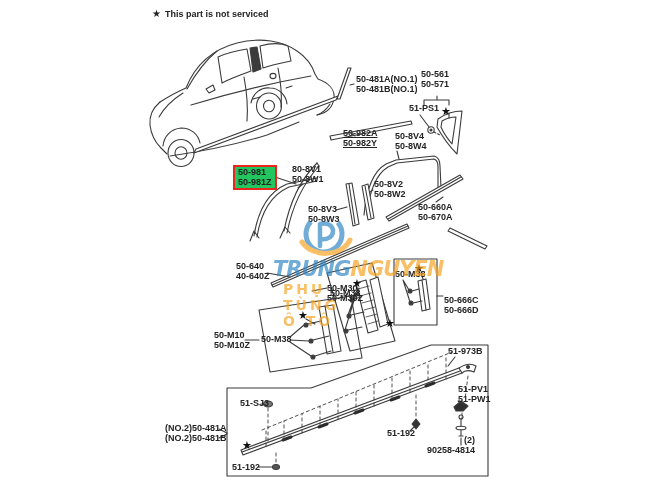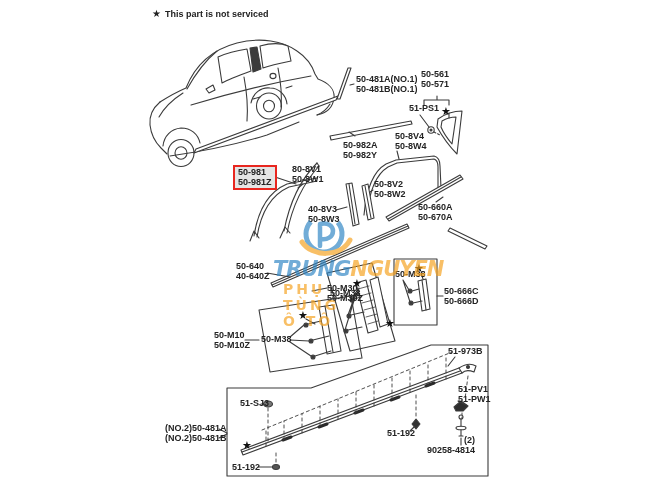--- a/index.html
+++ b/index.html
@@ -12,21 +12,21 @@
     position:absolute;left:152px;top:8px;z-index:30;
     font-size:9px;font-weight:bold;color:#222;
   }
   #note .star{font-family:"DejaVu Sans",sans-serif;font-size:10px;margin-right:4px;}
   #labels{position:absolute;left:0;top:0;width:564px;height:487px;z-index:30;}
   .plabel{
     position:absolute;font-size:9px;font-weight:bold;line-height:9.5px;
     color:#232323;white-space:nowrap;letter-spacing:0;
   }
   .plabel.highlight{
-    border:2px solid #e8261f;background:#e5e5e5;padding:1px 3px;margin-left:-5px;margin-top:-3px;
+    border:2px solid #e8261f;background:#22c55e;padding:1px 3px;margin-left:-5px;margin-top:-3px;
   }
   .plabel.right{text-align:right;}
   
   #watermark{position:absolute;left:0;top:0;z-index:50;pointer-events:none;opacity:.68;}
   #wm-line1{
     position:absolute;left:273px;top:257px;font-size:21px;font-weight:bold;font-style:italic;
     letter-spacing:-1px;font-family:"DejaVu Sans",sans-serif;
   }
   #wm-line1 .blue{color:#2f86c5;}
   #wm-line1 .orange{color:#f6a21e;}
@@ -245,63 +245,63 @@
       <div>50-481A(NO.1)</div>
       <div>50-481B(NO.1)</div>
     </div>
     <div class="plabel" style="left: 421px; top: 70px;">
       <div>50-561</div>
       <div>50-571</div>
     </div>
     <div class="plabel" style="left: 409px; top: 104px;">
       <div>51-PS1</div>
     </div>
-    <div class="plabel" style="left: 343px; top: 141px;">
+    <div class="plabel" style="left: 343px; top: 129px; text-decoration: underline;">
       <div>50-982A</div>
       <div>50-982Y</div>
     </div>
     <div class="plabel" style="left: 387px; top: 132px; margin-left: 8px;">
       <div>50-8V4</div>
       <div>50-8W4</div>
     </div>
     <div class="plabel highlight" style="left: 238px; top: 168px;">
       <div>50-981</div>
       <div>50-981Z</div>
     </div>
     <div class="plabel" style="left: 292px; top: 165px;">
       <div>80-8V1</div>
       <div>50-8W1</div>
     </div>
     <div class="plabel" style="left: 374px; top: 180px;">
       <div>50-8V2</div>
       <div>50-8W2</div>
     </div>
     <div class="plabel" style="left: 308px; top: 205px;">
-      <div>40-8V3</div>
+      <div>50-8V3</div>
       <div>50-8W3</div>
     </div>
     <div class="plabel" style="left: 418px; top: 203px;">
       <div>50-660A</div>
       <div>50-670A</div>
     </div>
     <div class="plabel" style="left: 236px; top: 262px;">
       <div>50-640</div>
       <div>40-640Z</div>
     </div>
     <div class="plabel" style="left: 279px; top: 284px; margin-left: 48px;">
       <div>50-M30</div>
       <div>50-M30Z</div>
     </div>
     <div class="plabel" style="left: 330px; top: 289px;">
       <div>50-M38</div>
     </div>
     <div class="plabel" style="left: 395px; top: 270px;">
       <div>50-M38</div>
     </div>
-    <div class="plabel" style="left: 444px; top: 287px;">
+    <div class="plabel" style="left: 444px; top: 296px;">
       <div>50-666C</div>
       <div>50-666D</div>
     </div>
     <div class="plabel" style="left: 214px; top: 331px;">
       <div>50-M10</div>
       <div>50-M10Z</div>
     </div>
     <div class="plabel" style="left: 261px; top: 335px;">
       <div>50-M38</div>
     </div>

